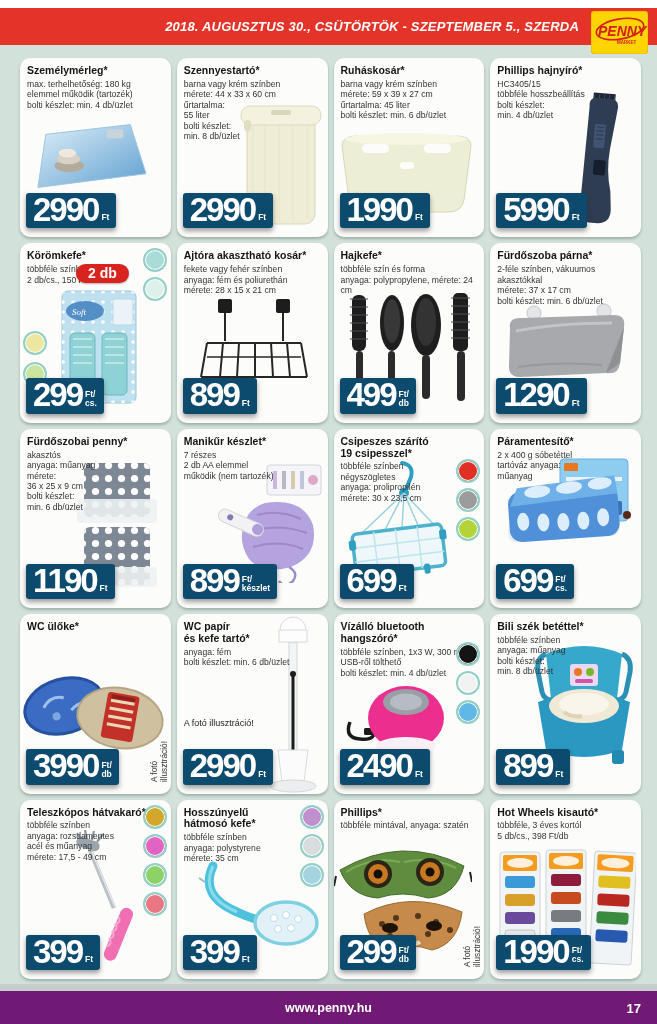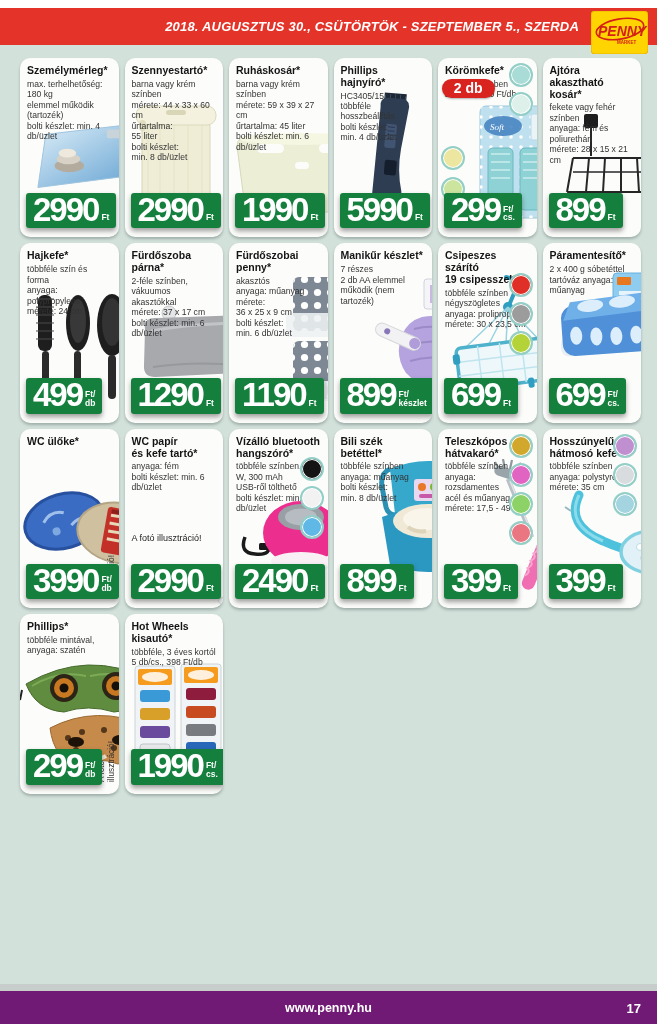--- a/index.html
+++ b/index.html
@@ -9,27 +9,27 @@
   
   .topbar{position:absolute;top:0;left:0;right:0;height:37px;background:#e43329;display:flex;align-items:center;justify-content:flex-end;padding-right:78px;box-sizing:border-box;z-index:5;}
   .dateline{color:#fff;font-weight:bold;font-style:italic;font-size:13px;letter-spacing:.2px;text-transform:uppercase;}
   .logo{position:absolute;top:3px;right:9px;width:57px;height:43px;z-index:6;}
   .bottombar{position:absolute;left:0;right:0;bottom:0;height:41px;background:#701a75;z-index:5;}
   .strip{position:absolute;left:0;right:0;bottom:41px;height:7px;background:#c7cdca;z-index:4;}
   .siteurl{position:absolute;left:0;right:0;top:10px;text-align:center;color:#fff;font-weight:bold;font-size:12.5px;}
   .pageno{position:absolute;right:16px;top:10px;color:#fff;font-weight:bold;font-size:13px;}
 
   
-  .grid{position:absolute;left:20px;right:16px;top:50px;bottom:53px;display:grid;grid-template-columns:repeat(6,1fr);grid-template-rows:repeat(5,1fr);gap:6px;z-index:1;}
+  .grid{position:absolute;left:20px;right:16px;top:50px;bottom:53px;display:grid;grid-template-columns:repeat(4,1fr);grid-template-rows:repeat(5,1fr);gap:6px;z-index:1;}
   .card{position:relative;background:#fcfdfb;border-radius:10px;box-shadow:0 2px 3px rgba(80,100,95,.4);overflow:hidden;padding:7px 7px 0 7px;box-sizing:border-box;}
   .title{position:relative;z-index:2;font-size:10.5px;font-weight:bold;color:#141414;line-height:1.12;white-space:pre-line;}
   .details{position:relative;z-index:2;font-size:8.6px;color:#333;line-height:1.22;margin-top:2px;white-space:pre-line;}
   .pimg{position:absolute;z-index:1;}
 
-  .price{position:absolute;left:6px;bottom:9px;z-index:3;background:#15803d;color:#fff;border-radius:3px;padding:1px 7px 3px 7px;display:flex;align-items:flex-end;gap:3px;box-shadow:0 3px 5px rgba(40,40,40,.45);}
+  .price{position:absolute;left:6px;bottom:9px;z-index:3;background:#0c4a6e;color:#fff;border-radius:3px;padding:1px 7px 3px 7px;display:flex;align-items:flex-end;gap:3px;box-shadow:0 3px 5px rgba(40,40,40,.45);}
   .pv{font-size:33px;font-weight:bold;letter-spacing:-2px;line-height:.95;}
   .pu{font-size:8.5px;font-weight:bold;line-height:1.05;padding-bottom:3px;white-space:pre-line;}
 
   .qty{position:absolute;top:21px;right:42px;background:#d8231f;color:#fff;font-weight:bold;font-size:14px;padding:1px 12px 2px;border-radius:10px;z-index:3;box-shadow:0 1px 2px rgba(0,0,0,.3);}
   .sw{position:absolute;top:5px;right:4px;display:flex;flex-direction:column;gap:5px;z-index:2;}
   .swl{position:absolute;left:3px;top:88px;display:flex;flex-direction:column;gap:7px;z-index:2;}
   .swatch{width:20px;height:20px;border-radius:50%;border:2px solid #93cfc7;box-shadow:inset 0 0 0 1px #fff;}
   .vnote{position:absolute;right:2px;bottom:12px;font-size:8.3px;color:#333;writing-mode:vertical-rl;transform:rotate(180deg);line-height:1.15;white-space:pre-line;z-index:3;}
   .hnote{position:absolute;left:7px;top:104px;font-size:9px;color:#222;z-index:2;}
 </style>

